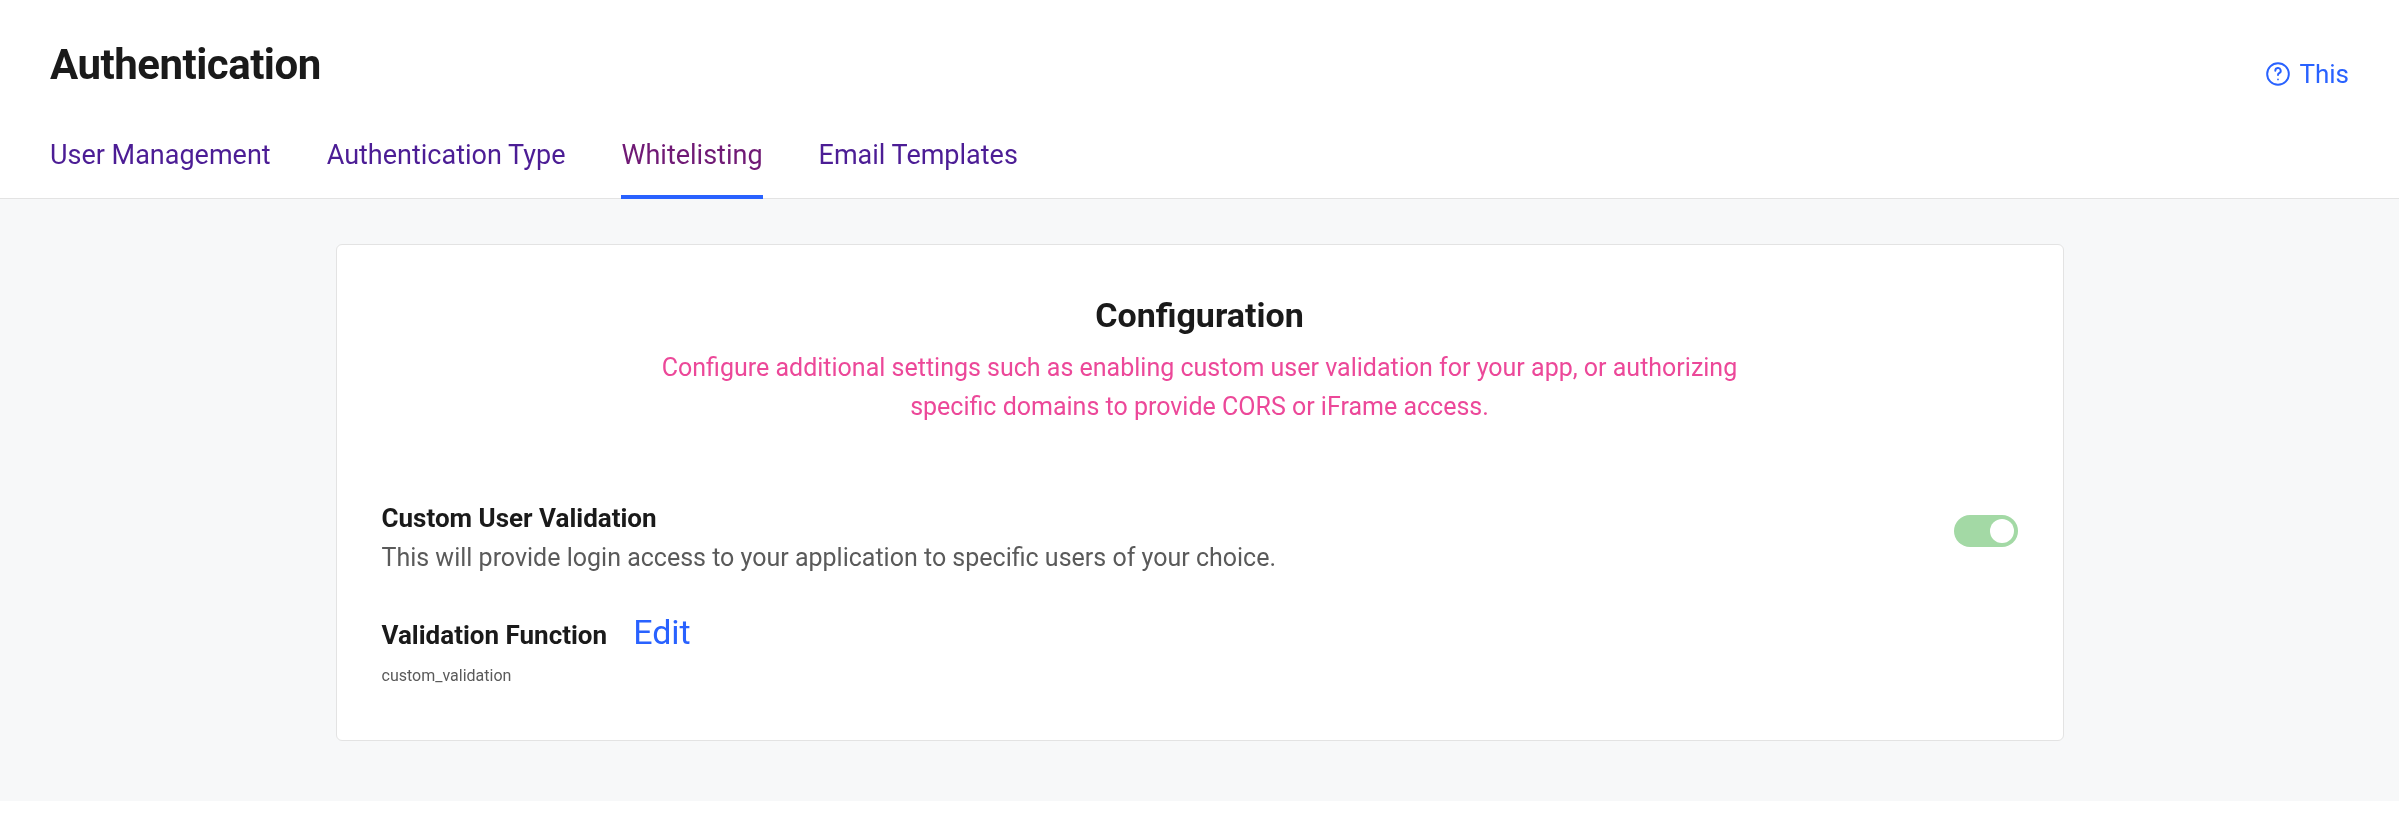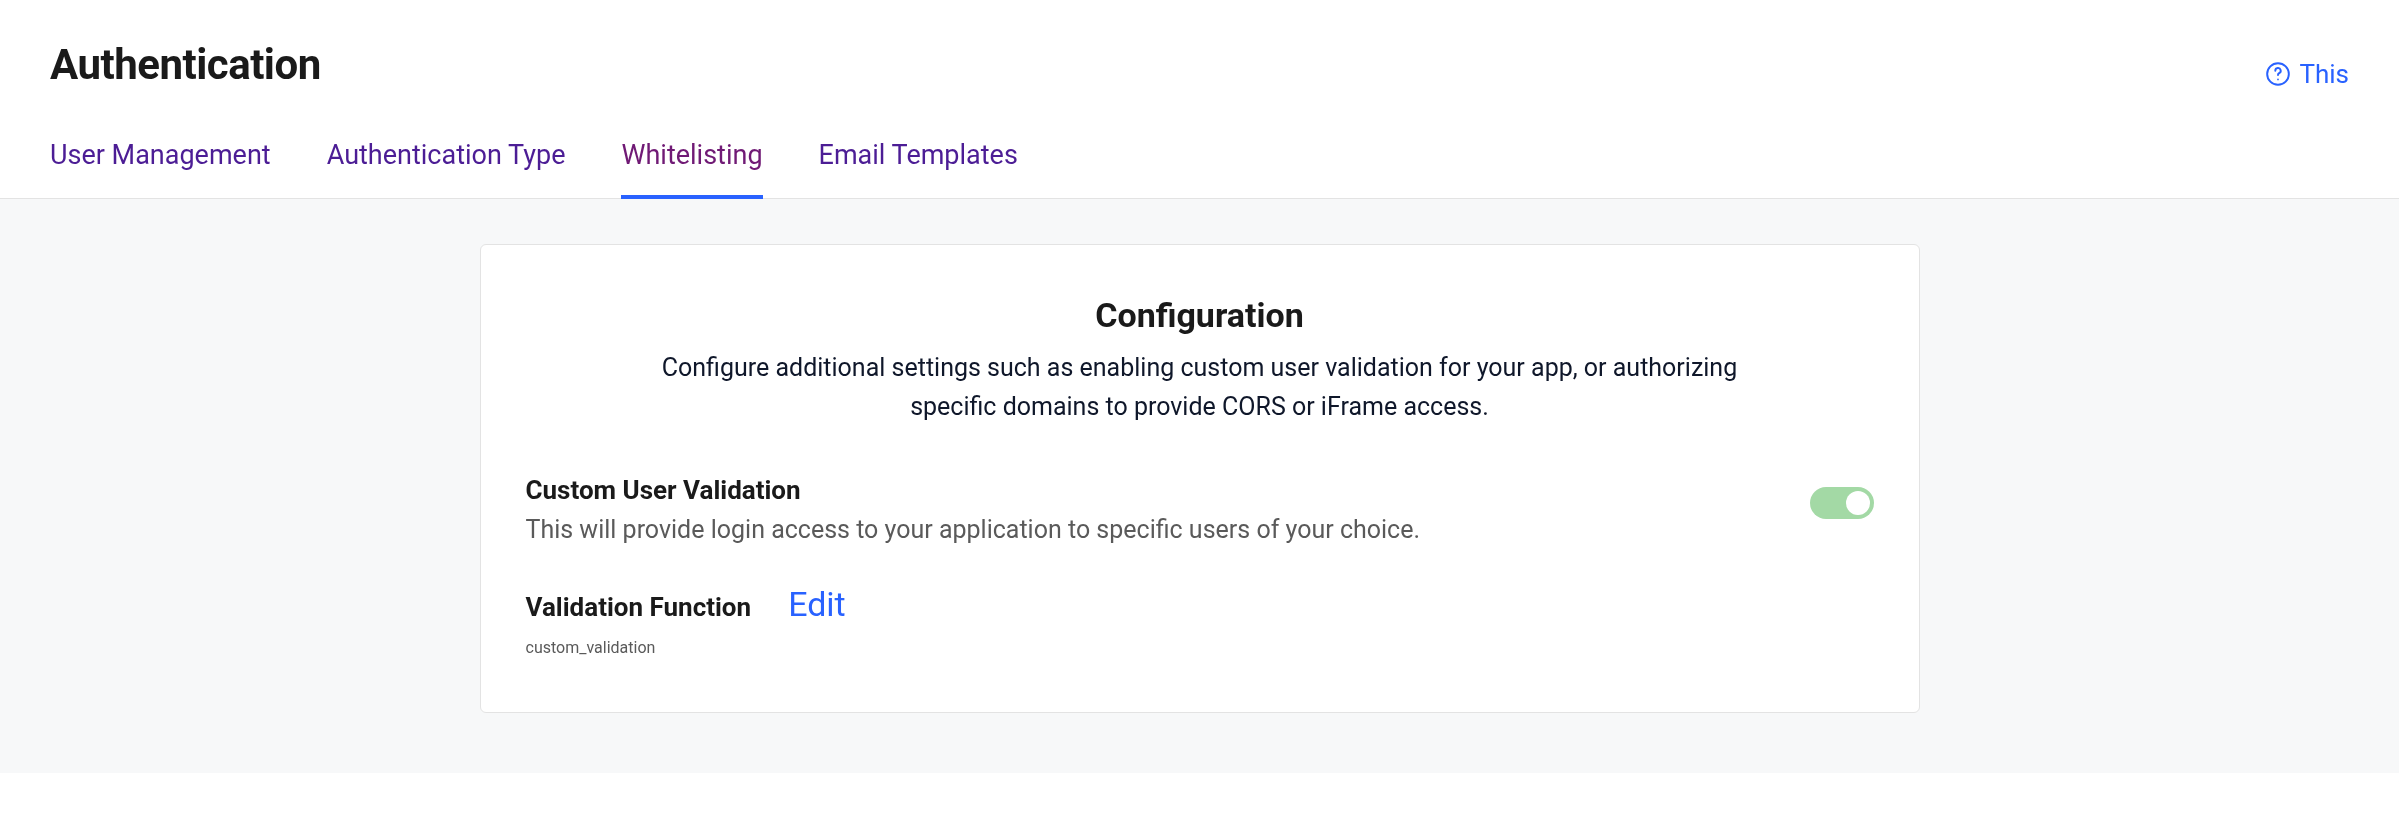--- a/index.html
+++ b/index.html
@@ -50,37 +50,37 @@
   }
   .content-area {
     background: #f7f8f9;
     padding: 45px 0 60px 0;
     min-height: 560px;
   }
   .card {
     background: #ffffff;
     border: 1px solid #e3e3e3;
     border-radius: 6px;
-    width: 1440px;
+    width: 1728px;
     margin: 0 auto;
     padding: 50px 45px 55px 45px;
   }
   .card-title {
     font-size: 34px;
     font-weight: 700;
     text-align: center;
     margin-bottom: 14px;
   }
   .card-subtitle {
     font-size: 25px;
-    color: #0f172a;
+    color: #ec4899;
     text-align: center;
     line-height: 1.55;
     max-width: 1120px;
-    margin: 0 auto 48px auto;
+    margin: 0 auto 76px auto;
   }
   .section-row {
     display: flex;
     justify-content: space-between;
     align-items: flex-start;
     margin-bottom: 40px;
   }
   .section-left { flex: 1; }
   .section-heading {
     font-size: 26px;
@@ -108,21 +108,21 @@
     right: 4px;
     top: 4px;
     width: 24px;
     height: 24px;
     background: #ffffff;
     border-radius: 50%;
   }
   .func-row {
     display: flex;
     align-items: baseline;
-    gap: 37px;
+    gap: 26px;
     margin-bottom: 14px;
   }
   .func-label {
     font-size: 26px;
     font-weight: 700;
     color: #1a1a1a;
   }
   .edit-link {
     font-size: 34px;
     color: #2962ff;

